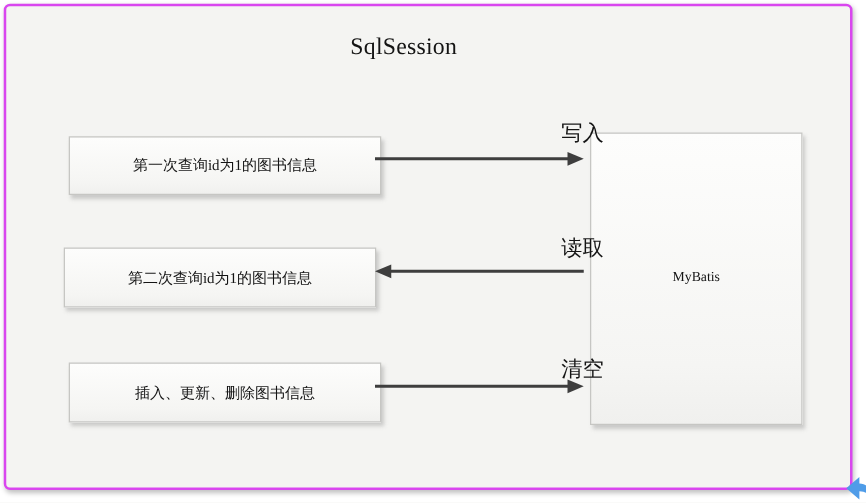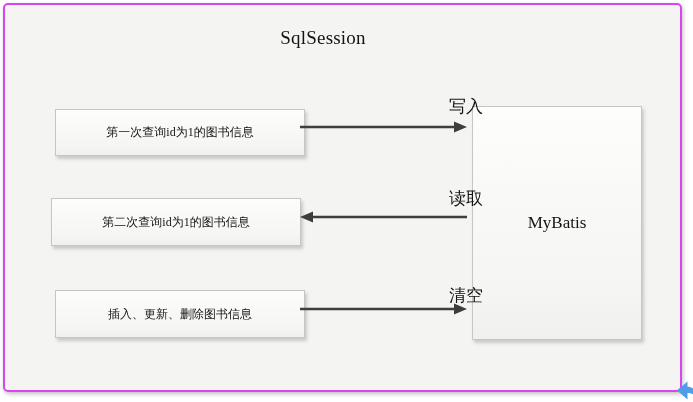--- a/index.html
+++ b/index.html
@@ -41,21 +41,21 @@
     text-align: center;
     font-size: 12px;
     line-height: 1.25;
   }
   .node-b1 { left: 50px; top: 104px; width: 250px; height: 47px; }
   .node-b2 { left: 46px; top: 193px; width: 250px; height: 48px; }
   .node-b3 { left: 50px; top: 285px; width: 250px; height: 48px; font-family: Liberation Serif, serif; }
   .node-cache {
     left: 467px; top: 101px; width: 170px; height: 234px;
     flex-direction: column;
-    font-size: 17px;
+    font-size: 11px;
     line-height: 1.55;
   }
   .arrow-label {
     position: absolute;
     left: 311px; width: 167px;
     text-align: right;
     font-size: 17px;
   }
   .label-write { top: 90px; }
   .label-read  { top: 182px; }

